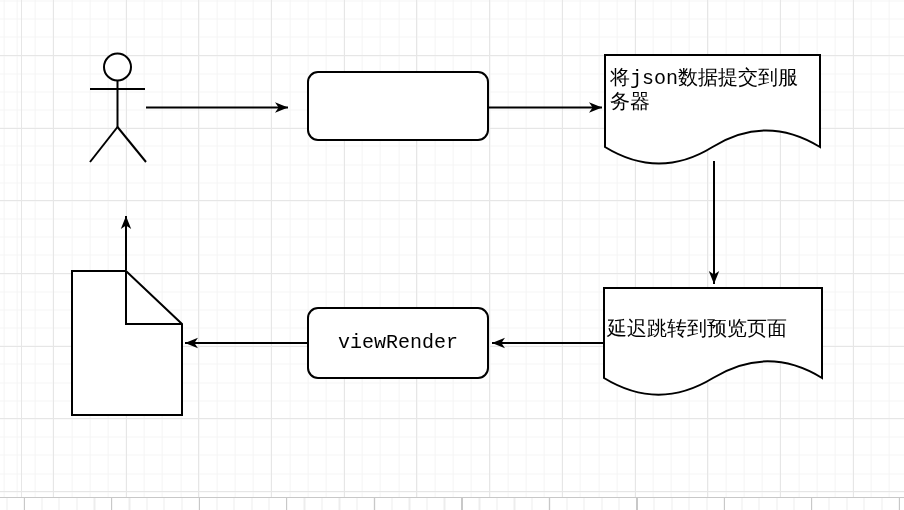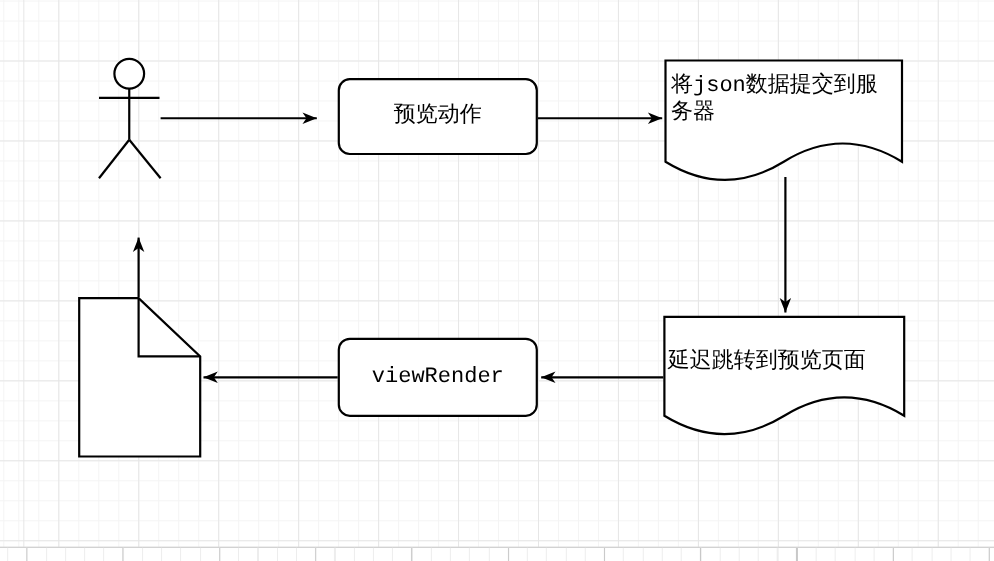--- a/index.html
+++ b/index.html
@@ -96,21 +96,20 @@
 
     <path class="wire" d="M146,107.5 L288,107.5" marker-end="url(#arrow)"></path>
     <path class="wire" d="M489,107.5 L602,107.5" marker-end="url(#arrow)"></path>
     <path class="wire" d="M714,161 L714,284" marker-end="url(#arrow)"></path>
     <path class="wire" d="M603,343 L492,343" marker-end="url(#arrow)"></path>
     <path class="wire" d="M307,343 L185,343" marker-end="url(#arrow)"></path>
     <path class="wire" d="M126,270 L126,216" marker-end="url(#arrow)"></path>
   </svg>
 
 
-  <div class="label vcenter" style="left:308px;top:72px;width:180px;height:68px;">预览动作</div>
 
   <div class="label" style="left:610px;top:67px;width:206px;">将json数据提交到服务器</div>
 
   <div class="label" style="left:607px;top:318px;width:210px;">延迟跳转到预览页面</div>
 
   <div class="label vcenter" style="left:308px;top:308px;width:180px;height:70px;">viewRender</div>
 
 
 </div>
 

